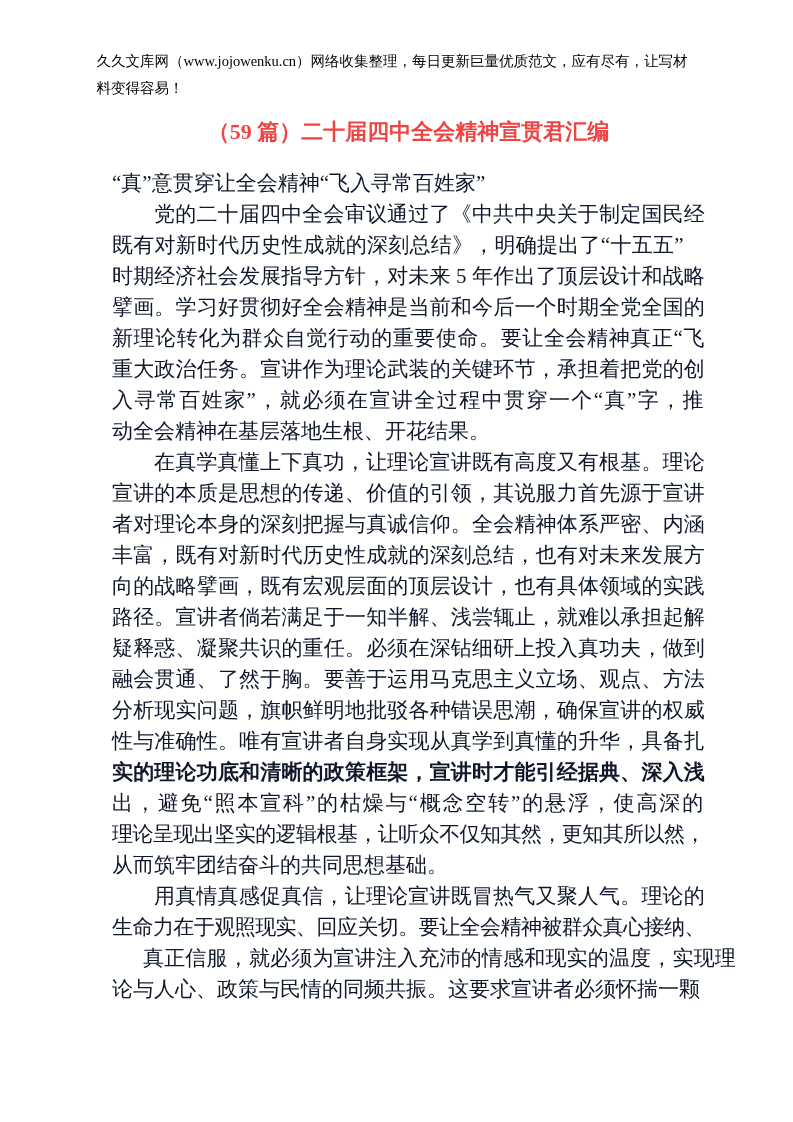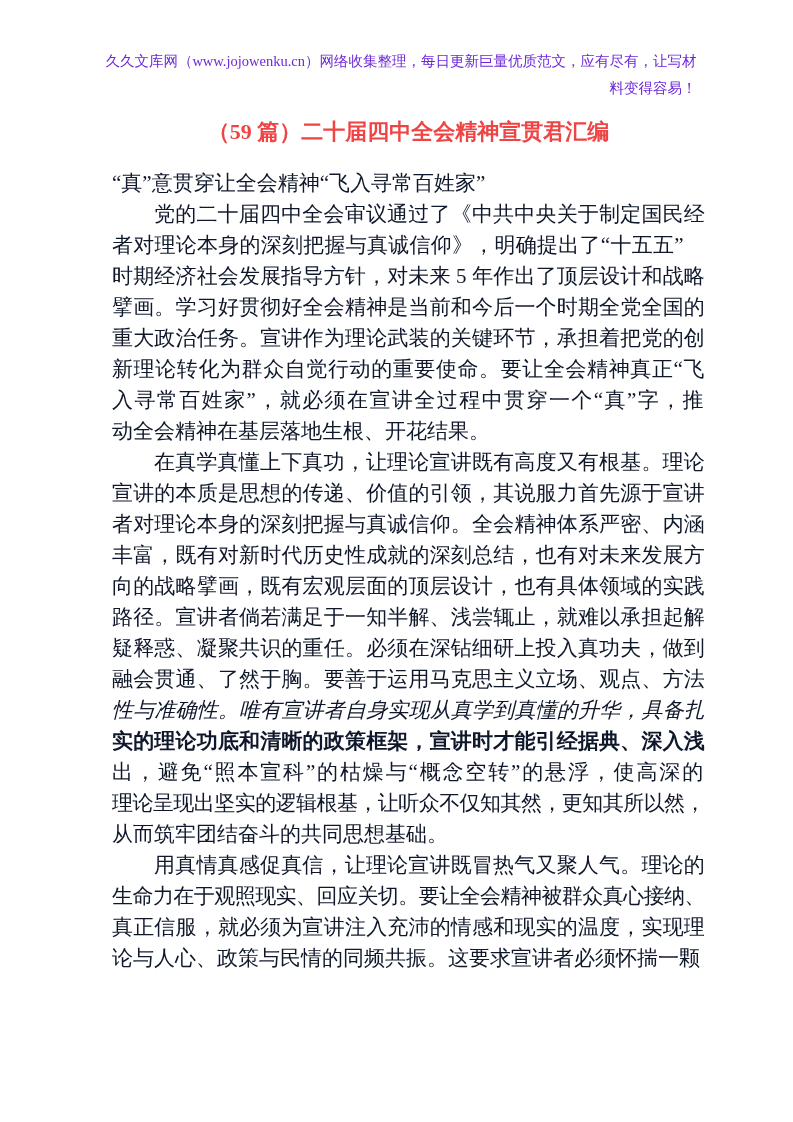--- a/index.html
+++ b/index.html
@@ -15,24 +15,24 @@
     overflow: hidden;
     font-family: "Liberation Serif", "DejaVu Serif", serif;
     color: #1c1c1c;
   }
   .watermark {
     position: absolute;
     top: 48px;
     left: 50%;
     transform: translateX(-50%);
     width: 600px;
-    text-align: right;
+    text-align: left;
     font-size: 14.5px;
     line-height: 27px;
-    color: #6d28d9;
+    color: #000000;
   }
   .doc-title {
     position: absolute;
     top: 116px;
     left: 112px;
     width: 593px;
     text-align: center;
     font-size: 22px;
     font-weight: bold;
     line-height: 31px;
@@ -64,38 +64,39 @@
 <body>
 
 <div class="page">
   <div class="watermark">久久文库网（www.jojowenku.cn）网络收集整理，每日更新巨量优质范文，应有尽有，让写材料变得容易！</div>
 
   <div class="doc-title">（59 篇）二十届四中全会精神宣贯君汇编</div>
 
   <div class="doc-body">
       <div class="body-line"><span>“真”意贯穿让全会精神“飞入寻常百姓家”</span></div>
       <div class="body-line indent"><span style="letter-spacing: 0.192308px;">党的二十届四中全会审议通过了《中共中央关于制定国民经</span></div>
-      <div class="body-line"><span style="letter-spacing: 0.253233px;">者对理论本身的深刻把握与真诚信仰》，明确提出了“十五五”</span></div>
+      <div class="body-line"><span style="letter-spacing: 0.253233px;">既有对新时代历史性成就的深刻总结》，明确提出了“十五五”</span></div>
       <div class="body-line"><span style="letter-spacing: 0.166667px;">时期经济社会发展指导方针，对未来 5 年作出了顶层设计和战略</span></div>
       <div class="body-line"><span style="letter-spacing: 0.178571px;">擘画。学习好贯彻好全会精神是当前和今后一个时期全党全国的</span></div>
+      <div class="body-line"><span style="letter-spacing: 0.595424px;">新理论转化为群众自觉行动的重要使命。要让全会精神真正“飞</span></div>
       <div class="body-line"><span style="letter-spacing: 0.178571px;">重大政治任务。宣讲作为理论武装的关键环节，承担着把党的创</span></div>
-      <div class="body-line"><span style="letter-spacing: 0.595424px;">新理论转化为群众自觉行动的重要使命。要让全会精神真正“飞</span></div>
       <div class="body-line"><span style="letter-spacing: 1.42969px;">入寻常百姓家”，就必须在宣讲全过程中贯穿一个“真”字，推</span></div>
       <div class="body-line"><span>动全会精神在基层落地生根、开花结果。</span></div>
       <div class="body-line indent"><span style="letter-spacing: 0.192308px;">在真学真懂上下真功，让理论宣讲既有高度又有根基。理论</span></div>
       <div class="body-line"><span style="letter-spacing: 0.178571px;">宣讲的本质是思想的传递、价值的引领，其说服力首先源于宣讲</span></div>
       <div class="body-line"><span style="letter-spacing: 0.178571px; margin-top: 44px;">者对理论本身的深刻把握与真诚信仰。全会精神体系严密、内涵</span></div>
       <div class="body-line"><span style="letter-spacing: 0.178571px;">丰富，既有对新时代历史性成就的深刻总结，也有对未来发展方</span></div>
       <div class="body-line"><span style="letter-spacing: 0.178571px;">向的战略擘画，既有宏观层面的顶层设计，也有具体领域的实践</span></div>
       <div class="body-line"><span style="letter-spacing: 0.178571px;">路径。宣讲者倘若满足于一知半解、浅尝辄止，就难以承担起解</span></div>
       <div class="body-line"><span style="letter-spacing: 0.178571px;">疑释惑、凝聚共识的重任。必须在深钻细研上投入真功夫，做到</span></div>
       <div class="body-line"><span style="letter-spacing: 0.178571px;">融会贯通、了然于胸。要善于运用马克思主义立场、观点、方法</span></div>
-      <div class="body-line"><span style="letter-spacing: 0.178571px; font-style: italic;">性与准确性。唯有宣讲者自身实现从真学到真懂的升华，具备扎</span></div>
+      <div class="body-line"><span style="letter-spacing: 0.178571px;">分析现实问题，旗帜鲜明地批驳各种错误思潮，确保宣讲的权威</span></div>
+      <div class="body-line"><span style="letter-spacing: 0.178571px;">性与准确性。唯有宣讲者自身实现从真学到真懂的升华，具备扎</span></div>
       <div class="body-line"><span style="letter-spacing: 0.178571px; font-weight: bold;">实的理论功底和清晰的政策框架，宣讲时才能引经据典、深入浅</span></div>
       <div class="body-line"><span style="letter-spacing: 1.84654px;">出，避免“照本宣科”的枯燥与“概念空转”的悬浮，使高深的</span></div>
       <div class="body-line"><span style="letter-spacing: -0.551724px;">理论呈现出坚实的逻辑根基，让听众不仅知其然，更知其所以然，</span></div>
       <div class="body-line"><span>从而筑牢团结奋斗的共同思想基础。</span></div>
       <div class="body-line indent"><span style="letter-spacing: 0.192308px;">用真情真感促真信，让理论宣讲既冒热气又聚人气。理论的</span></div>
       <div class="body-line"><span style="letter-spacing: -0.551724px;">生命力在于观照现实、回应关切。要让全会精神被群众真心接纳、</span></div>
-      <div class="body-line"><span style="letter-spacing: 0.178571px;">真正信服，就必须为宣讲注入充沛的情感和现实的温度，实现理</span></div>
+      <div class="body-line"><span style="letter-spacing: 0.178571px; margin-left: 31px;">真正信服，就必须为宣讲注入充沛的情感和现实的温度，实现理</span></div>
       <div class="body-line"><span>论与人心、政策与民情的同频共振。这要求宣讲者必须怀揣一颗</span></div>
     </div>
 </div>
 
 </body></html>

